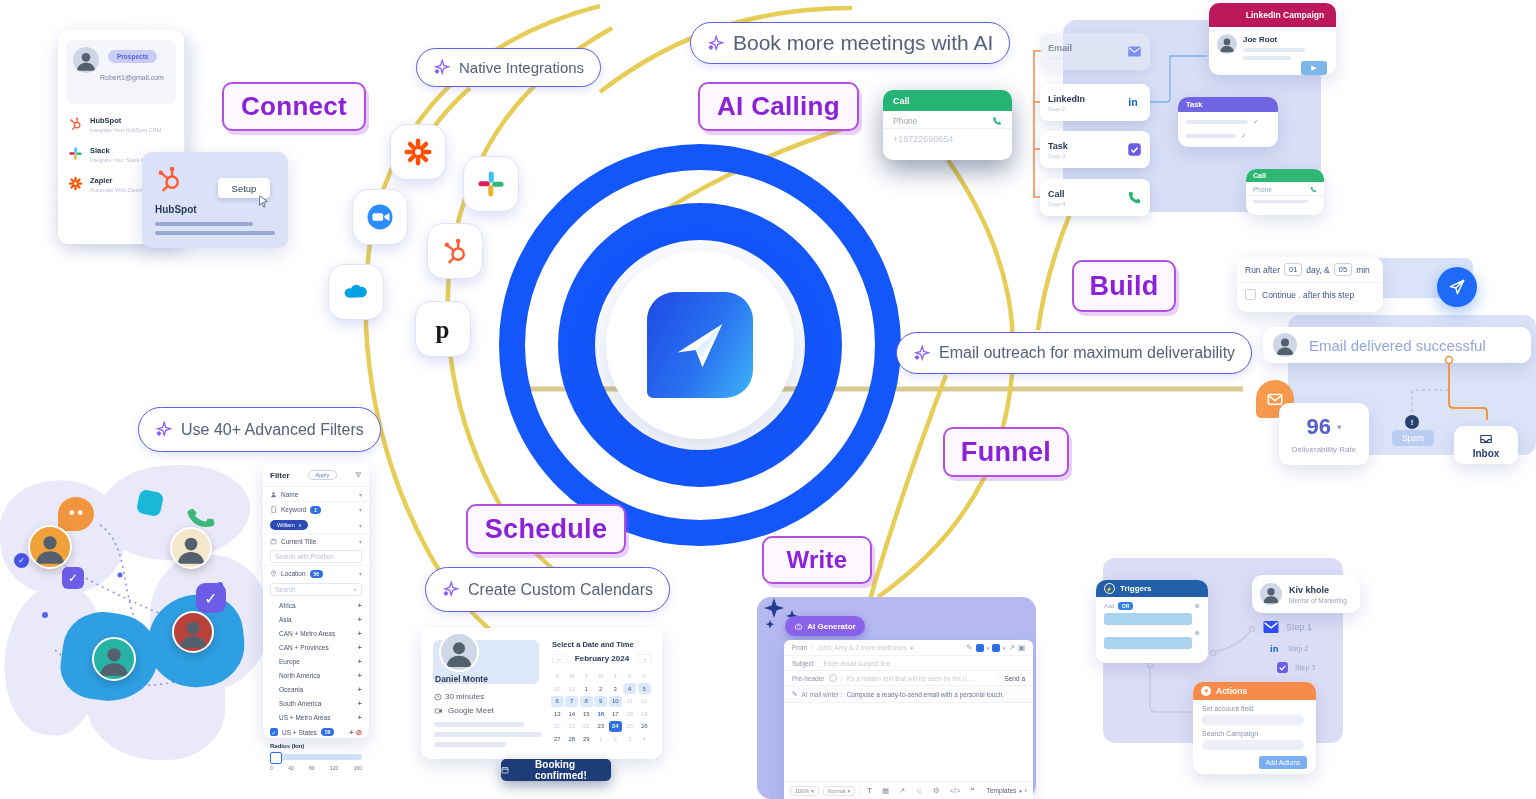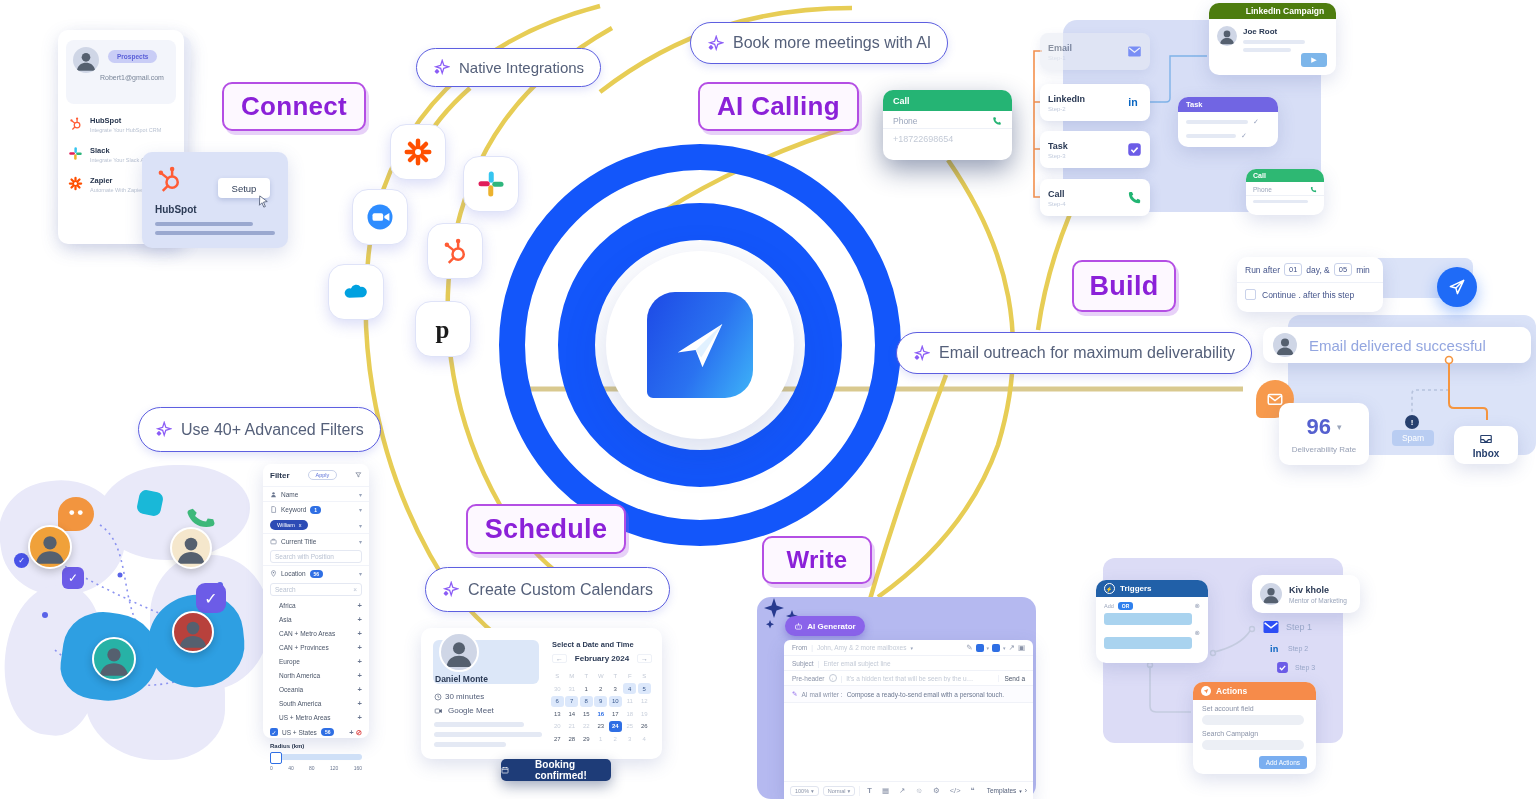--- a/index.html
+++ b/index.html
@@ -277,31 +277,32 @@
       <svg viewBox="0 0 24 24" width="100%" height="100%">
         <text x="6" y="19" font-size="20" font-weight="bold" fill="#1a1a1a" font-family="Liberation Serif,serif">p</text>
       </svg>
     </div>
 
   <div class="flabel" style="left:222px;top:82px;width:140px;height:45px;font-size:26px;z-index:3;">Connect</div>
   <div class="flabel" style="left:698px;top:82px;width:157px;height:45px;font-size:26px;z-index:3;">AI Calling</div>
   <div class="flabel" style="left:1072px;top:260px;width:100px;height:48px;font-size:27px;z-index:3;">Build</div>
   <div class="flabel" style="left:466px;top:504px;width:156px;height:46px;font-size:27px;z-index:3;">Schedule</div>
   <div class="flabel" style="left:762px;top:536px;width:106px;height:44px;font-size:24px;z-index:3;">Write</div>
+  <div class="flabel" style="left:943px;top:427px;width:122px;height:46px;font-size:27px;z-index:3;">Funnel</div>
 
   <div class="fpill" style="left:416px;top:48px;height:37px;z-index:3;">
     <span class="sp">
         <svg viewBox="0 0 24 24" width="100%" height="100%">
           <path d="M13 2 L15.2 8.8 L22 11 L15.2 13.2 L13 20 L10.8 13.2 L4 11 L10.8 8.8 Z" fill="none" stroke="#8b5cf6" stroke-width="1.8"></path>
           <rect x="3" y="15" width="5.2" height="5.2" rx="1" transform="rotate(45 5.6 17.6)" fill="#8b5cf6"></rect>
         </svg>
       </span>
     <span>Native Integrations</span>
   </div>
-  <div class="fpill" style="left:690px;top:22px;height:40px;font-size:16px;z-index:3;">
+  <div class="fpill" style="left:690px;top:22px;height:40px;font-size:21px;z-index:3;">
     <span class="sp">
         <svg viewBox="0 0 24 24" width="100%" height="100%">
           <path d="M13 2 L15.2 8.8 L22 11 L15.2 13.2 L13 20 L10.8 13.2 L4 11 L10.8 8.8 Z" fill="none" stroke="#8b5cf6" stroke-width="1.8"></path>
           <rect x="3" y="15" width="5.2" height="5.2" rx="1" transform="rotate(45 5.6 17.6)" fill="#8b5cf6"></rect>
         </svg>
       </span>
     <span>Book more meetings with AI</span>
   </div>
   <div class="fpill" style="left:896px;top:332px;height:40px;font-size:16px;z-index:3;justify-content:flex-end;">
     <span class="sp">
@@ -392,21 +393,21 @@
           <div class="sb">Step-4</div>
         </div>
         <span class="ic">
           <svg viewBox="0 0 24 24" width="100%" height="100%">
             <path d="M5 3c-1 0-2 1-2 2 0 9 7 16 16 16 1 0 2-1 2-2v-3l-4-2-2 2c-3-1.5-5.5-4-7-7l2-2-2-4z" fill="#22b573"></path>
           </svg>
         </span>
       </div>
     </div>
   <div class="card" style="left:1209px;top:3px;width:127px;height:72px;overflow:hidden;z-index:3;">
-    <div style="height:16px;background:#4d7c0f;color:#fff;font-size:8.5px;font-weight:bold;display:flex;align-items:center;justify-content:center;padding-left:25px;">LinkedIn Campaign</div>
+    <div style="height:24px;background:#be185d;color:#fff;font-size:8.5px;font-weight:bold;display:flex;align-items:center;justify-content:center;padding-left:25px;">LinkedIn Campaign</div>
     <div style="position:relative;height:52px;">
       <div class="abs avatar-spot" style="left:8px;top:7px;width:20px;height:20px;border-radius:50%;background:#cfd6e6;overflow:hidden;">
           <svg viewBox="0 0 24 24" width="100%" height="100%">
             <circle cx="12" cy="9.5" r="4" fill="#55606f"></circle>
             <path d="M3.5 22c1-5.5 4.5-7.5 8.5-7.5s7.5 2 8.5 7.5z" fill="#55606f"></path>
           </svg>
         </div>
       <div class="abs" style="left:34px;top:8px;font-size:8px;font-weight:bold;color:#2b3a55;">Joe Root</div>
       <div class="abs bar" style="left:34px;top:21px;width:62px;height:4px;"></div>
       <div class="abs bar" style="left:34px;top:29px;width:48px;height:4px;"></div>

